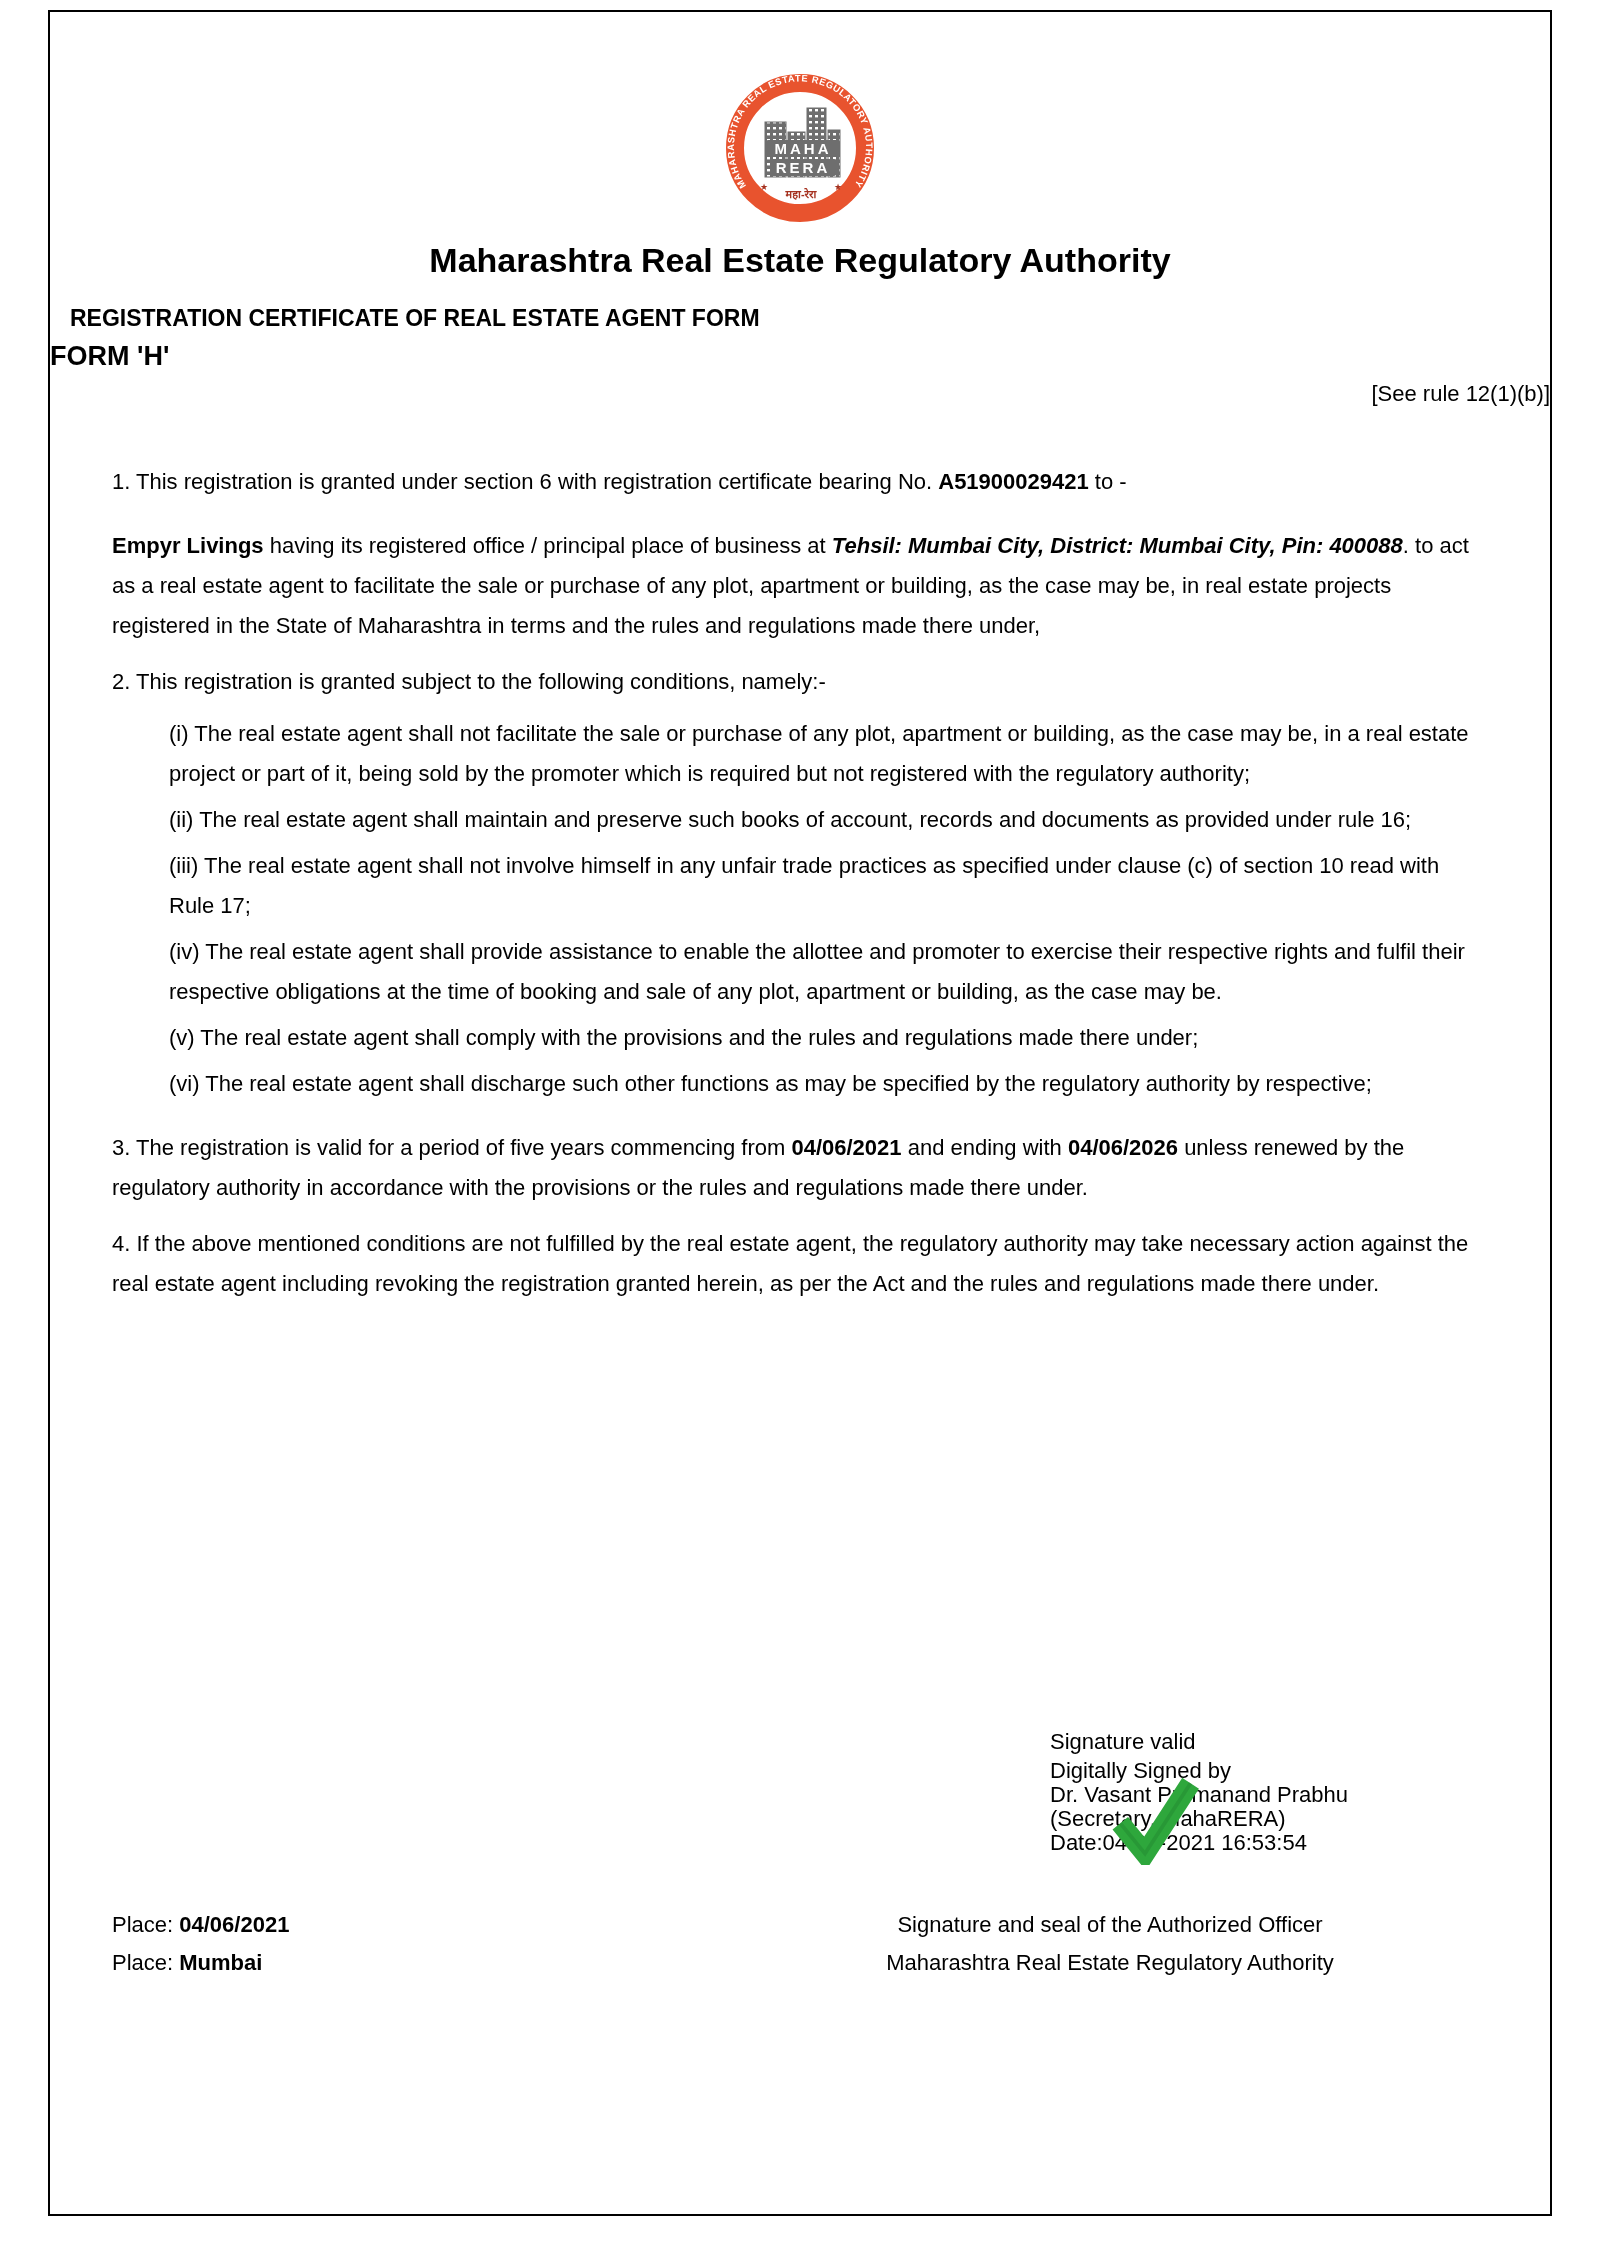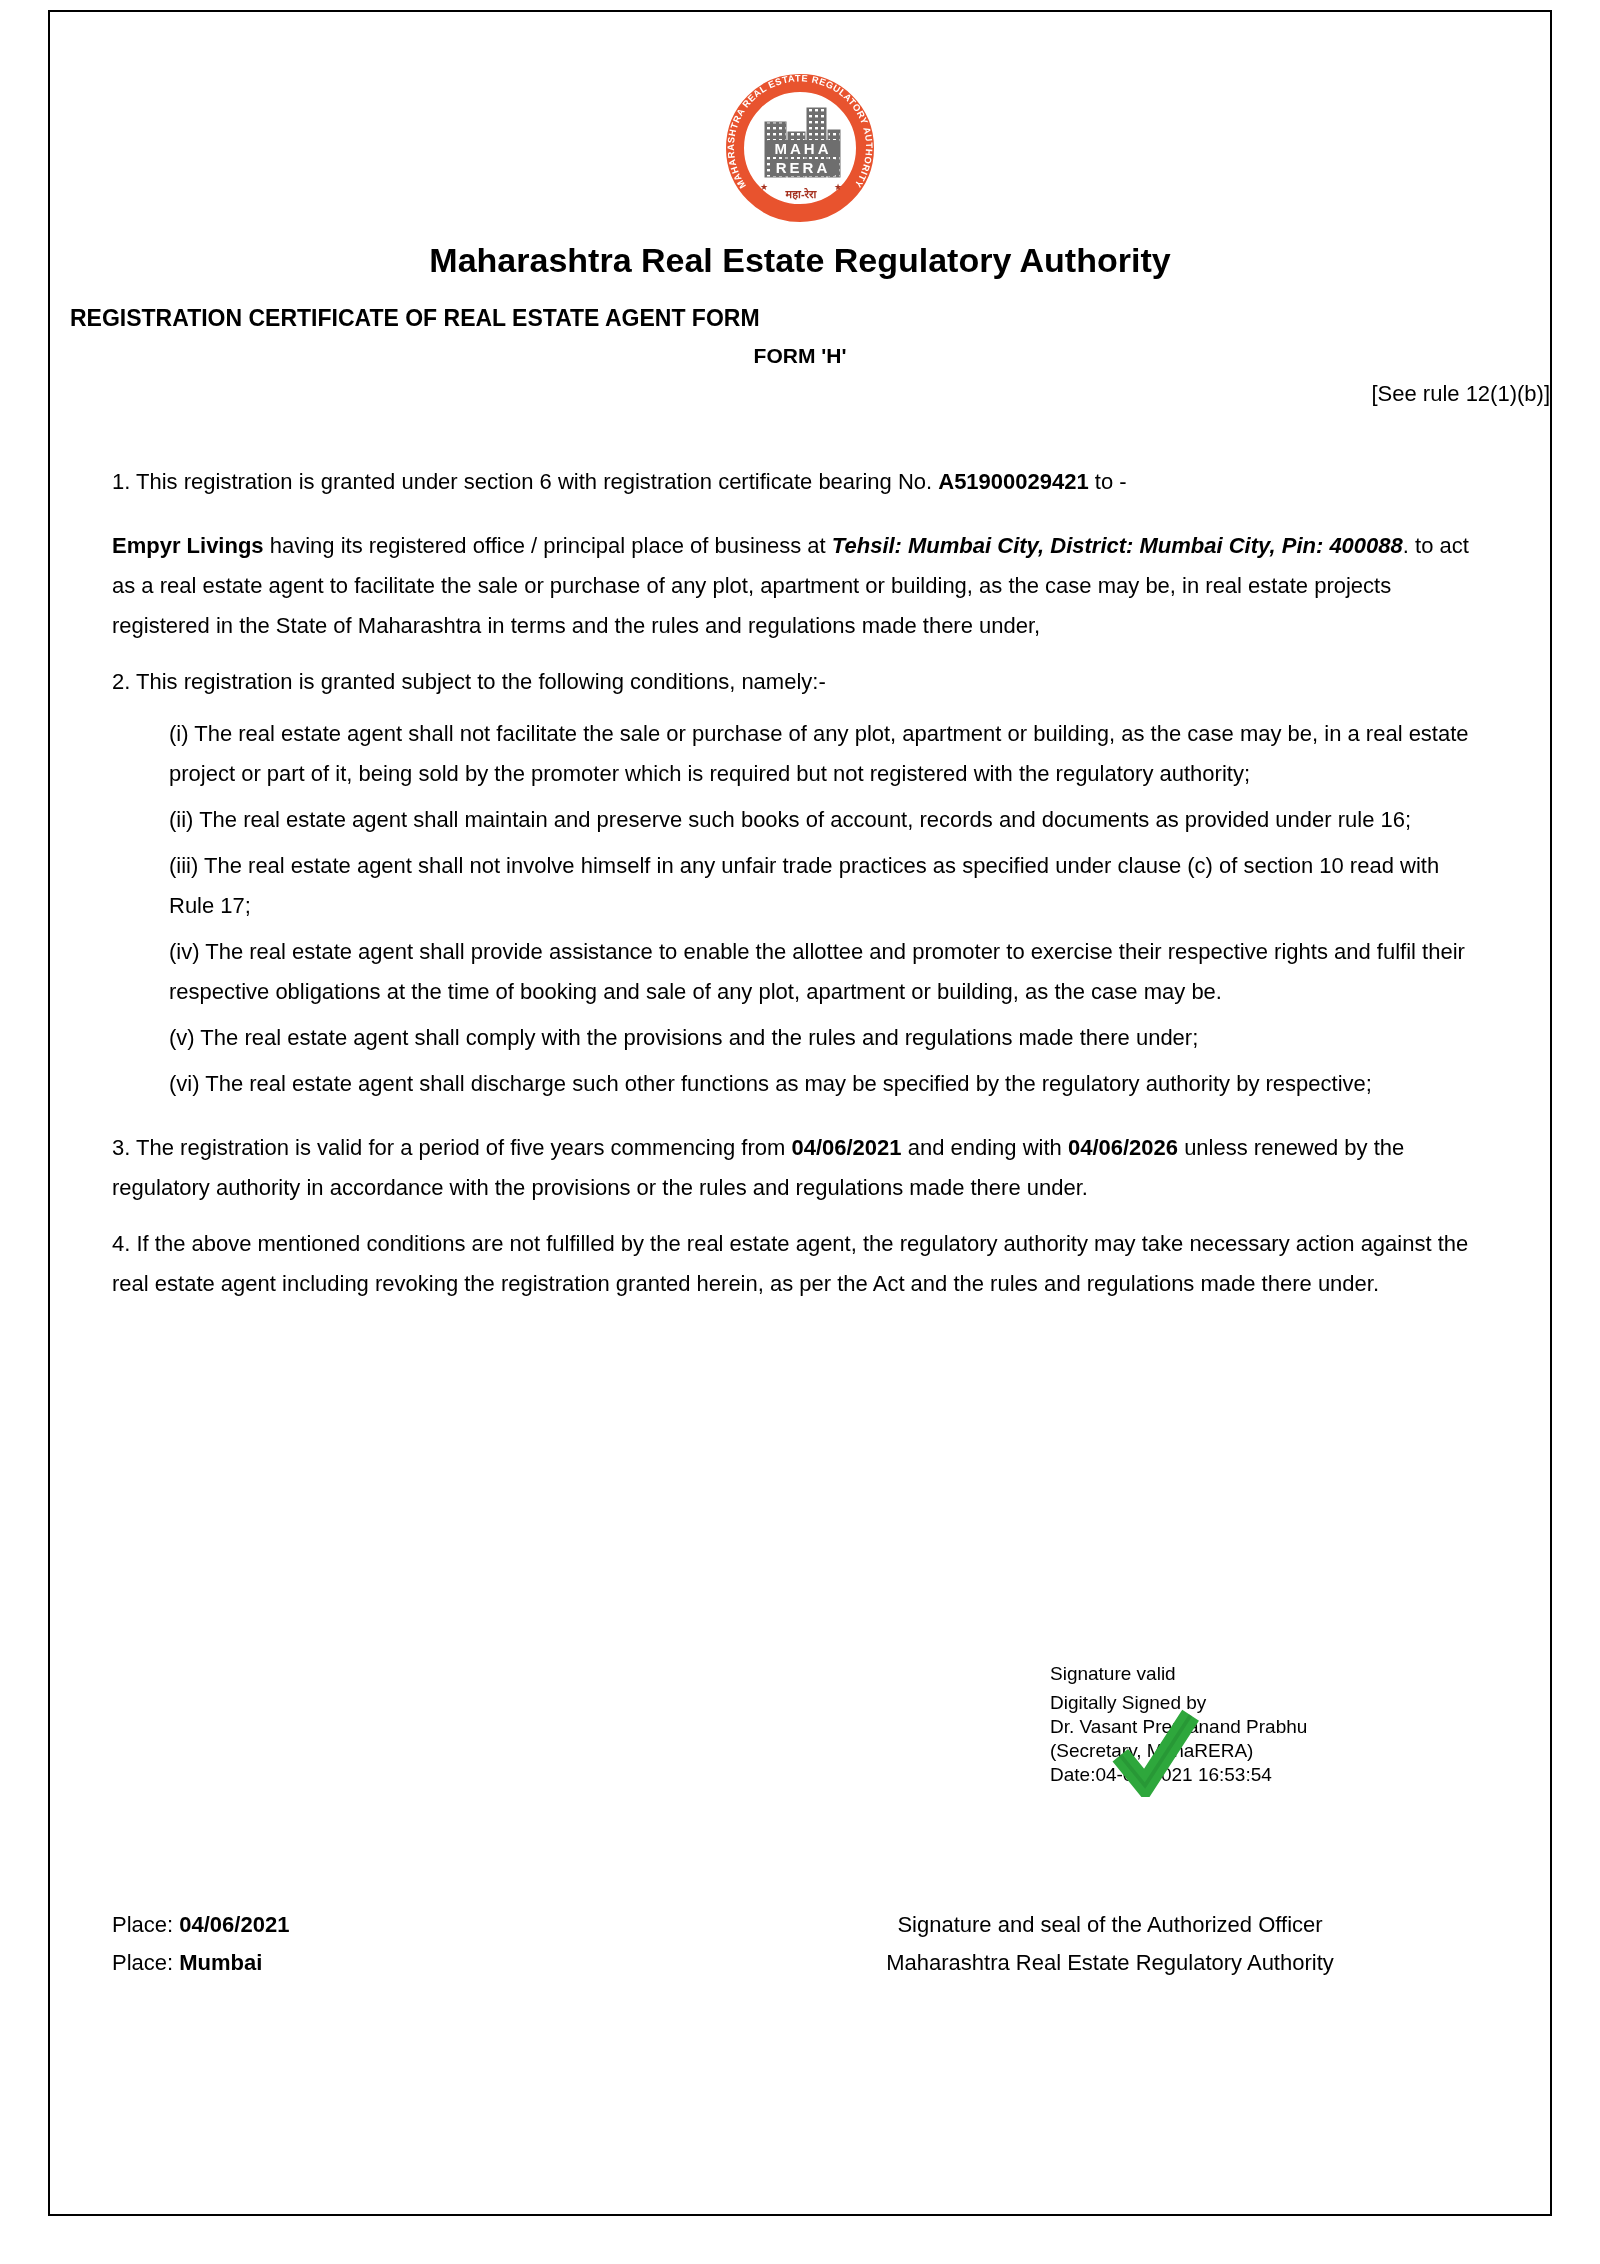--- a/index.html
+++ b/index.html
@@ -16,37 +16,37 @@
     border: 2px solid #000;
     background: #fff;
   }
   .logo-wrap { text-align: center; margin-top: 60px; }
   .logo-wrap svg { display: inline-block; }
   .title {
     font-size: 34px; font-weight: bold; text-align: center;
     margin-top: 10px; line-height: 44px;
   }
   .subtitle1 { font-size: 23px; font-weight: bold; text-align: left; margin-top: 20px; line-height: 32px; padding-left: 20px; }
-  .subtitle2 { font-size: 21px; font-weight: bold; text-align: center; margin-top: 6px; line-height: 32px; }
+  .subtitle2 { font-size: 27px; font-weight: bold; text-align: left; margin-top: 6px; line-height: 32px; }
   .subtitle3 { font-size: 22px; text-align: right; margin-top: 6px; line-height: 32px; }
   .content { padding: 0 62px; font-size: 22px; line-height: 40px; }
   .content p { text-align: left; }
   .p1 { margin-top: 52px; }
   .p2 { margin-top: 24px; }
   .p-intro { margin-top: 16px; }
   .cond { margin-left: 57px; margin-top: 6px; }
   .cond.first { margin-top: 12px; }
   .p3 { margin-top: 24px; }
   .p4 { margin-top: 16px; }
   .b { font-weight: bold; }
   .i { font-style: italic; font-weight: bold; }
   .bi { font-weight: bold; font-style: italic; }
   .sig-block {
-    position: absolute; left: 1000px; top: 1650px;
-    font-size: 19px; line-height: 24px; width: 360px;
+    position: absolute; left: 1000px; top: 1718px;
+    font-size: 22px; line-height: 24px; width: 360px;
   }
   .sig-block .sv { margin-bottom: 5px; }
   .sig-check {
     position: absolute; left: 57px; top: 40px;
     width: 95px; height: 95px; pointer-events: none;
   }
   .footer-left {
     position: absolute; left: 62px; top: 1894px;
     font-size: 22px; line-height: 38px;
   }

